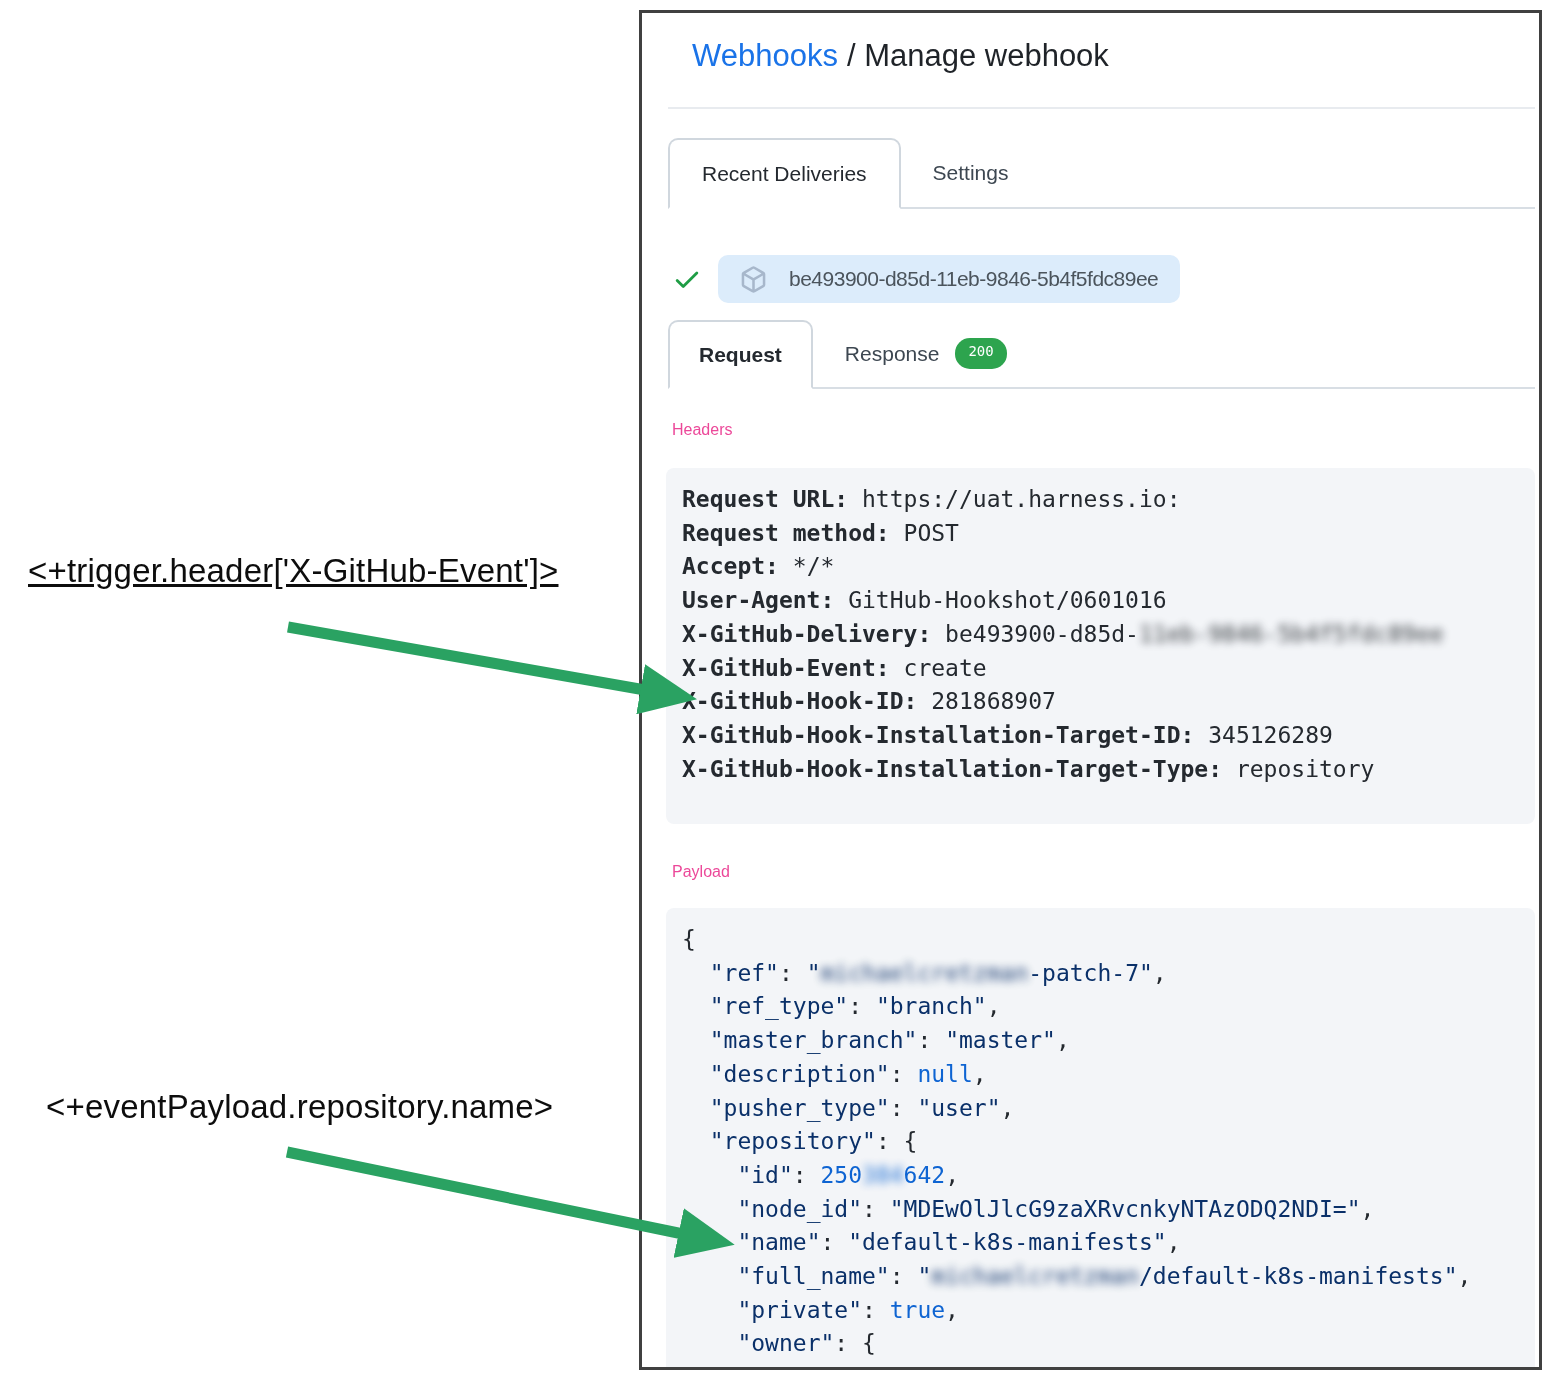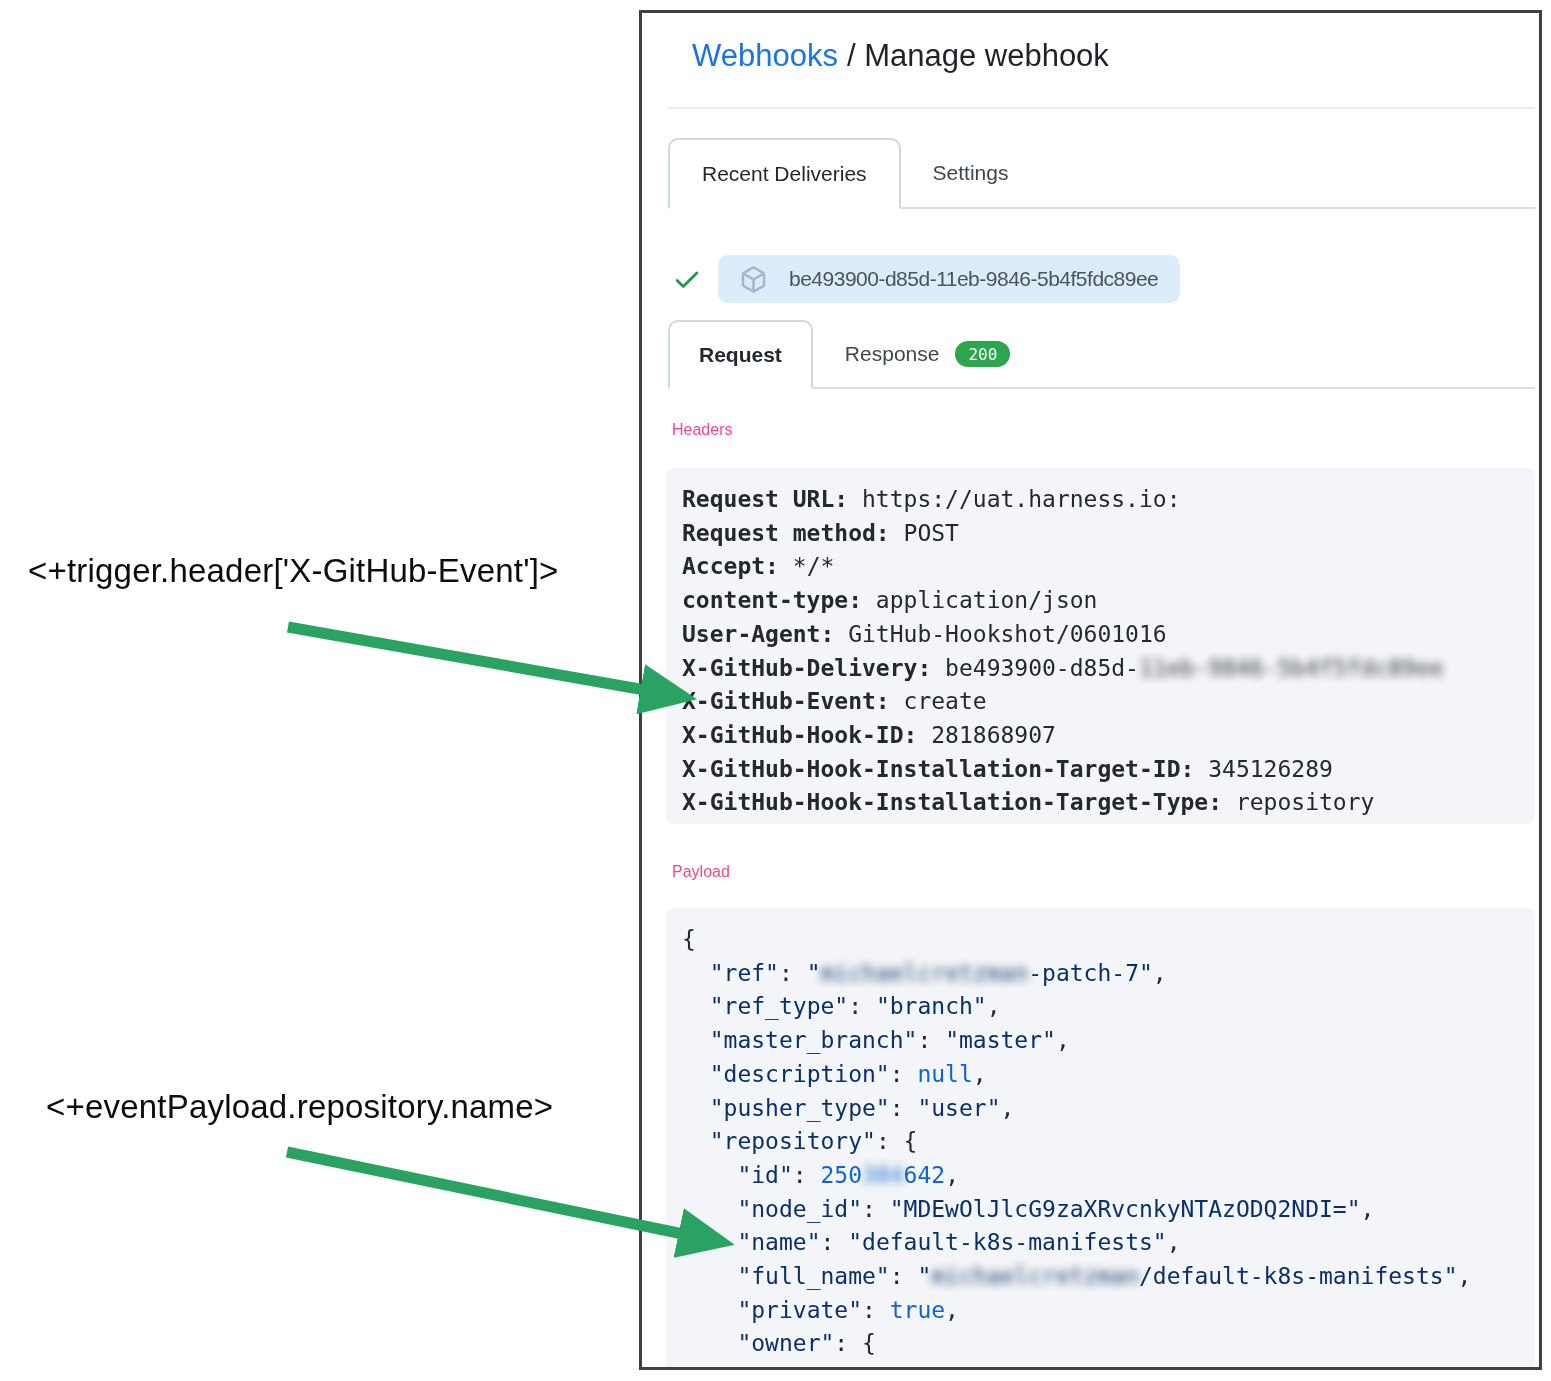--- a/index.html
+++ b/index.html
@@ -10,21 +10,21 @@
     color:#1f2328;
   }
   
   .anno{
     position:absolute;
     font-size:33px;
     color:#0d0d0d;
     letter-spacing:0.2px;
     white-space:nowrap;
   }
-  #anno-trigger{left:28px;top:552px;}
+  #anno-trigger{left:28px;top:552px;text-decoration:underline;}
   #anno-payload{left:46px;top:1088px;}
   #arrow-overlay{
     position:absolute;left:0;top:0;width:1551px;height:1381px;
     pointer-events:none;z-index:20;
   }
   
   .frame{
     position:absolute;left:639px;top:10px;width:903px;height:1360px;
     box-sizing:border-box;border:3px solid #404040;background:#fff;
     overflow:hidden;
@@ -58,22 +58,22 @@
     border:2px solid #d0d7de;border-bottom:2px solid #fff;
     border-radius:10px 10px 0 0;
     margin-bottom:-2px;
     color:#24292f;
   }
   #tab-request{font-weight:700;padding:0 29px;}
   .status-badge{
     display:inline-block;margin-left:16px;
     background:#2da44e;color:#fff;
     font-family:"DejaVu Sans Mono", monospace;
-    font-size:16px;line-height:1;
-    padding:6px 13px 4px;border-radius:15px;
+    font-size:14px;line-height:1;
+    padding:6px 13px 11px;border-radius:15px;
   }
   
   .delivery-row{
     position:absolute;left:26px;top:240px;height:52px;
     display:flex;align-items:center;
   }
   .check-icon{width:30px;height:30px;margin:0 16px 0 4px;flex:0 0 auto;}
   .delivery-pill{
     display:flex;align-items:center;
     background:#dcecfb;border-radius:10px;
@@ -146,21 +146,20 @@
       <span class="status-badge">200</span>
     </div>
   </div>
 
   <div class="section-title" id="headers-title">Headers</div>
   <div class="code-box" id="headers-box">
     <div id="headers-lines">
         <div class="code-line"><span class="seg-key">Request URL:</span><span class="seg-val"> https://uat.harness.io:</span></div>
         <div class="code-line"><span class="seg-key">Request method:</span><span class="seg-val"> POST</span></div>
         <div class="code-line"><span class="seg-key">Accept:</span><span class="seg-val"> */*</span></div>
-        <div class="code-line"><span class="seg-key">content-type:</span><span class="seg-val"> application/json</span></div>
         <div class="code-line"><span class="seg-key">User-Agent:</span><span class="seg-val"> GitHub-Hookshot/0601016</span></div>
         <div class="code-line"><span class="seg-key">X-GitHub-Delivery:</span><span class="seg-val"> be493900-d85d-</span><span class="seg-val blur">11eb-9846-5b4f5fdc89ee</span></div>
         <div class="code-line"><span class="seg-key">X-GitHub-Event:</span><span class="seg-val"> create</span></div>
         <div class="code-line"><span class="seg-key">X-GitHub-Hook-ID:</span><span class="seg-val"> 281868907</span></div>
         <div class="code-line"><span class="seg-key">X-GitHub-Hook-Installation-Target-ID:</span><span class="seg-val"> 345126289</span></div>
         <div class="code-line"><span class="seg-key">X-GitHub-Hook-Installation-Target-Type:</span><span class="seg-val"> repository</span></div>
       </div>
   </div>
 
   <div class="section-title" id="payload-title">Payload</div>

